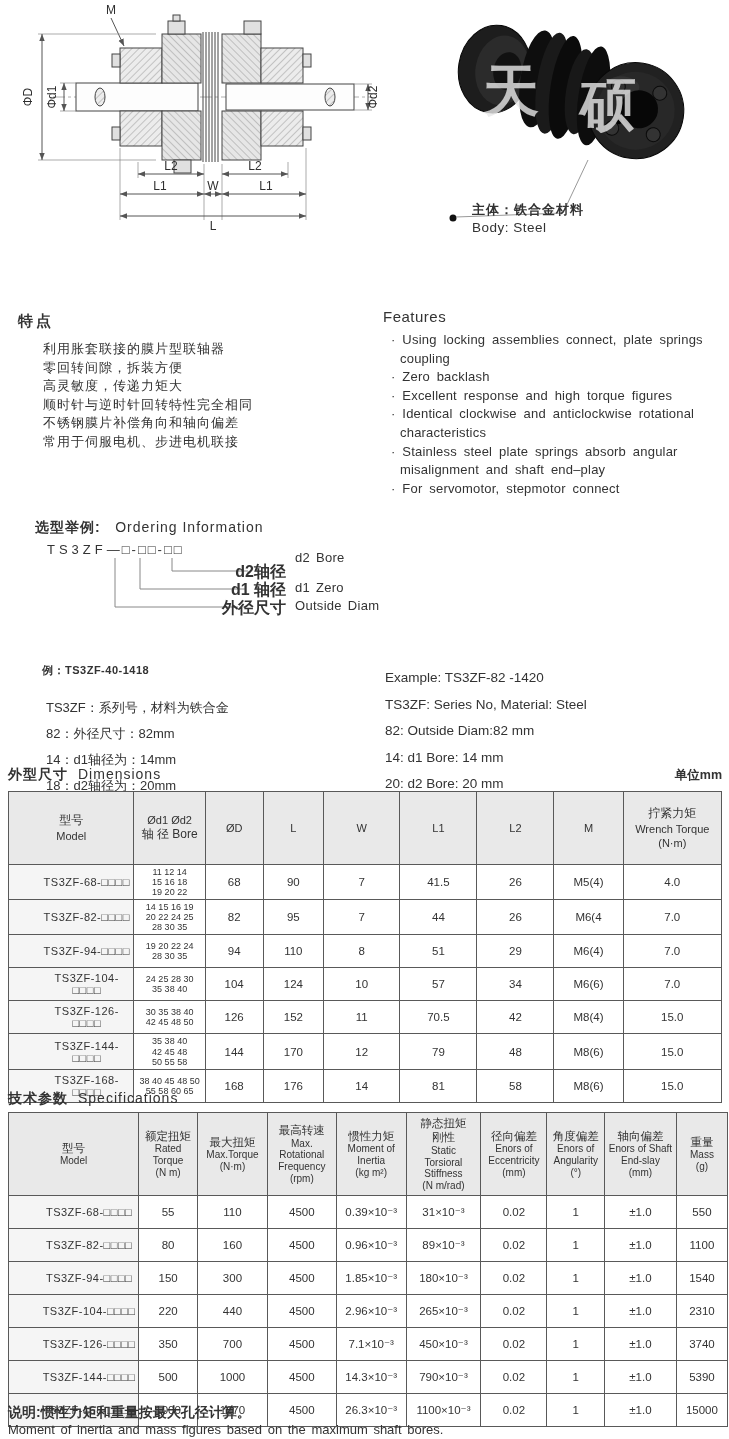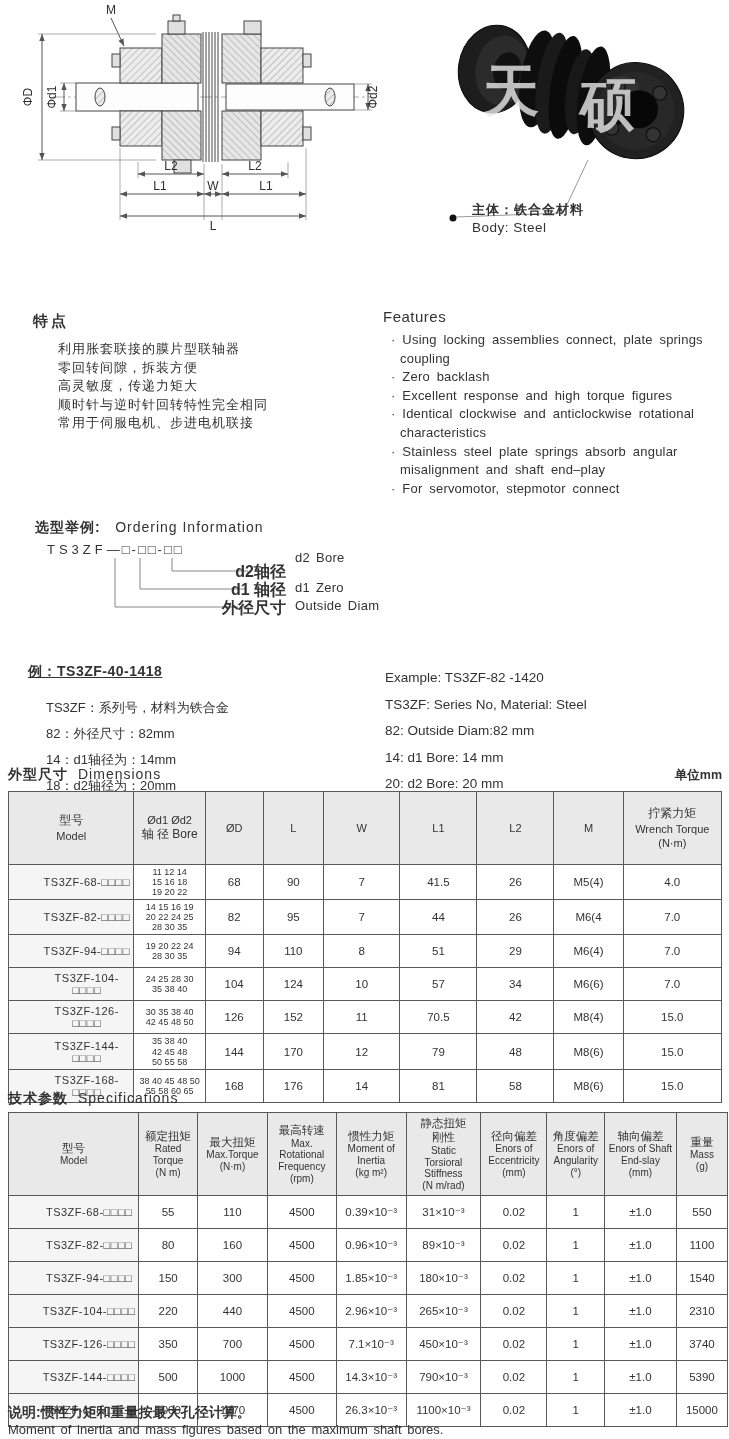--- a/index.html
+++ b/index.html
@@ -26,21 +26,21 @@
   .wit{stroke:#888;stroke-width:0.7;}
   .dlab{font-size:12px;fill:#2e2e2e;text-anchor:middle;font-family:"Liberation Sans","DejaVu Sans",sans-serif;}
 
   
   #photo-svg{position:absolute;left:445px;top:8px;width:275px;height:230px;}
   .wm{font-size:56px;font-weight:bold;fill:#e8e8e8;opacity:0.8;font-family:"DejaVu Sans",sans-serif;}
   #callout-zh{left:472px;top:201px;font-size:13px;font-weight:bold;letter-spacing:1px;}
   #callout-en{left:472px;top:220px;font-size:13.5px;letter-spacing:0.5px;}
 
   
-  #feat-zh{left:33px;top:312px;width:330px;}
+  #feat-zh{left:18px;top:312px;width:330px;}
   #feat-zh-title{font-size:15px;font-weight:bold;letter-spacing:3px;}
   #feat-zh-items{margin-top:9px;padding-left:25px;}
   .feat-zh-line{font-size:13px;line-height:18.5px;letter-spacing:1px;}
   #feat-en{left:383px;top:308px;width:345px;}
   #feat-en-title{font-size:15px;letter-spacing:0.5px;}
   #feat-en-lines{margin-top:6px;padding-left:8px;}
   .feat-en-line{font-size:13px;line-height:18.6px;letter-spacing:0.2px;word-spacing:3px;}
   .feat-en-line.cont{padding-left:9px;}
 
   
@@ -51,21 +51,21 @@
   #order-code{position:absolute;left:47px;top:26px;font-size:13px;}
   #code-main{letter-spacing:4px;}
   #code-suffix{letter-spacing:2px;}
   #order-lines{position:absolute;left:0;top:0;}
   .oline{fill:none;stroke:#888;stroke-width:1;}
   .legend-zh{left:198px;width:88px;text-align:right;font-size:16px;font-weight:bold;}
   .legend-en{left:295px;font-size:13px;letter-spacing:0.3px;word-spacing:2px;}
 
   
   #example{left:0;top:655px;width:729px;height:112px;}
-  #example-title{position:absolute;left:28px;top:8px;font-size:14px;font-weight:bold;letter-spacing:0.5px;text-decoration:underline;}
+  #example-title{position:absolute;left:42px;top:8px;font-size:11px;font-weight:bold;letter-spacing:0.5px;}
   #example-zh-lines{position:absolute;left:46px;top:40px;}
   #example-zh-lines .ex-line{font-size:13px;line-height:26px;}
   #example-en-lines{position:absolute;left:385px;top:10px;}
   #example-en-lines .ex-line{font-size:13.5px;line-height:26.5px;}
 
   
   #dims-title-row{left:8px;top:766px;width:714px;display:flex;align-items:baseline;}
   #specs-title-row{left:8px;top:1090px;width:654px;display:flex;align-items:baseline;}
   .unit{margin-left:auto;font-size:12.5px;font-weight:bold;}
 
@@ -216,20 +216,21 @@
 <div class="abs" id="callout-zh">主体：铁合金材料</div>
 <div class="abs" id="callout-en">Body: Steel</div>
 
 <div class="abs" id="feat-zh">
   <div id="feat-zh-title">特点</div>
   <div id="feat-zh-items">
       <div class="feat-zh-line">利用胀套联接的膜片型联轴器</div>
       <div class="feat-zh-line">零回转间隙，拆装方便</div>
       <div class="feat-zh-line">高灵敏度，传递力矩大</div>
       <div class="feat-zh-line">顺时针与逆时针回转特性完全相同</div>
+      <div class="feat-zh-line">不锈钢膜片补偿角向和轴向偏差</div>
       <div class="feat-zh-line">常用于伺服电机、步进电机联接</div>
     </div>
 </div>
 <div class="abs" id="feat-en">
   <div id="feat-en-title">Features</div>
   <div id="feat-en-lines">
       <div class="feat-en-line">· Using locking assemblies connect, plate springs</div>
       <div class="feat-en-line cont">coupling</div>
       <div class="feat-en-line">· Zero backlash</div>
       <div class="feat-en-line">· Excellent response and high torque figures</div>

